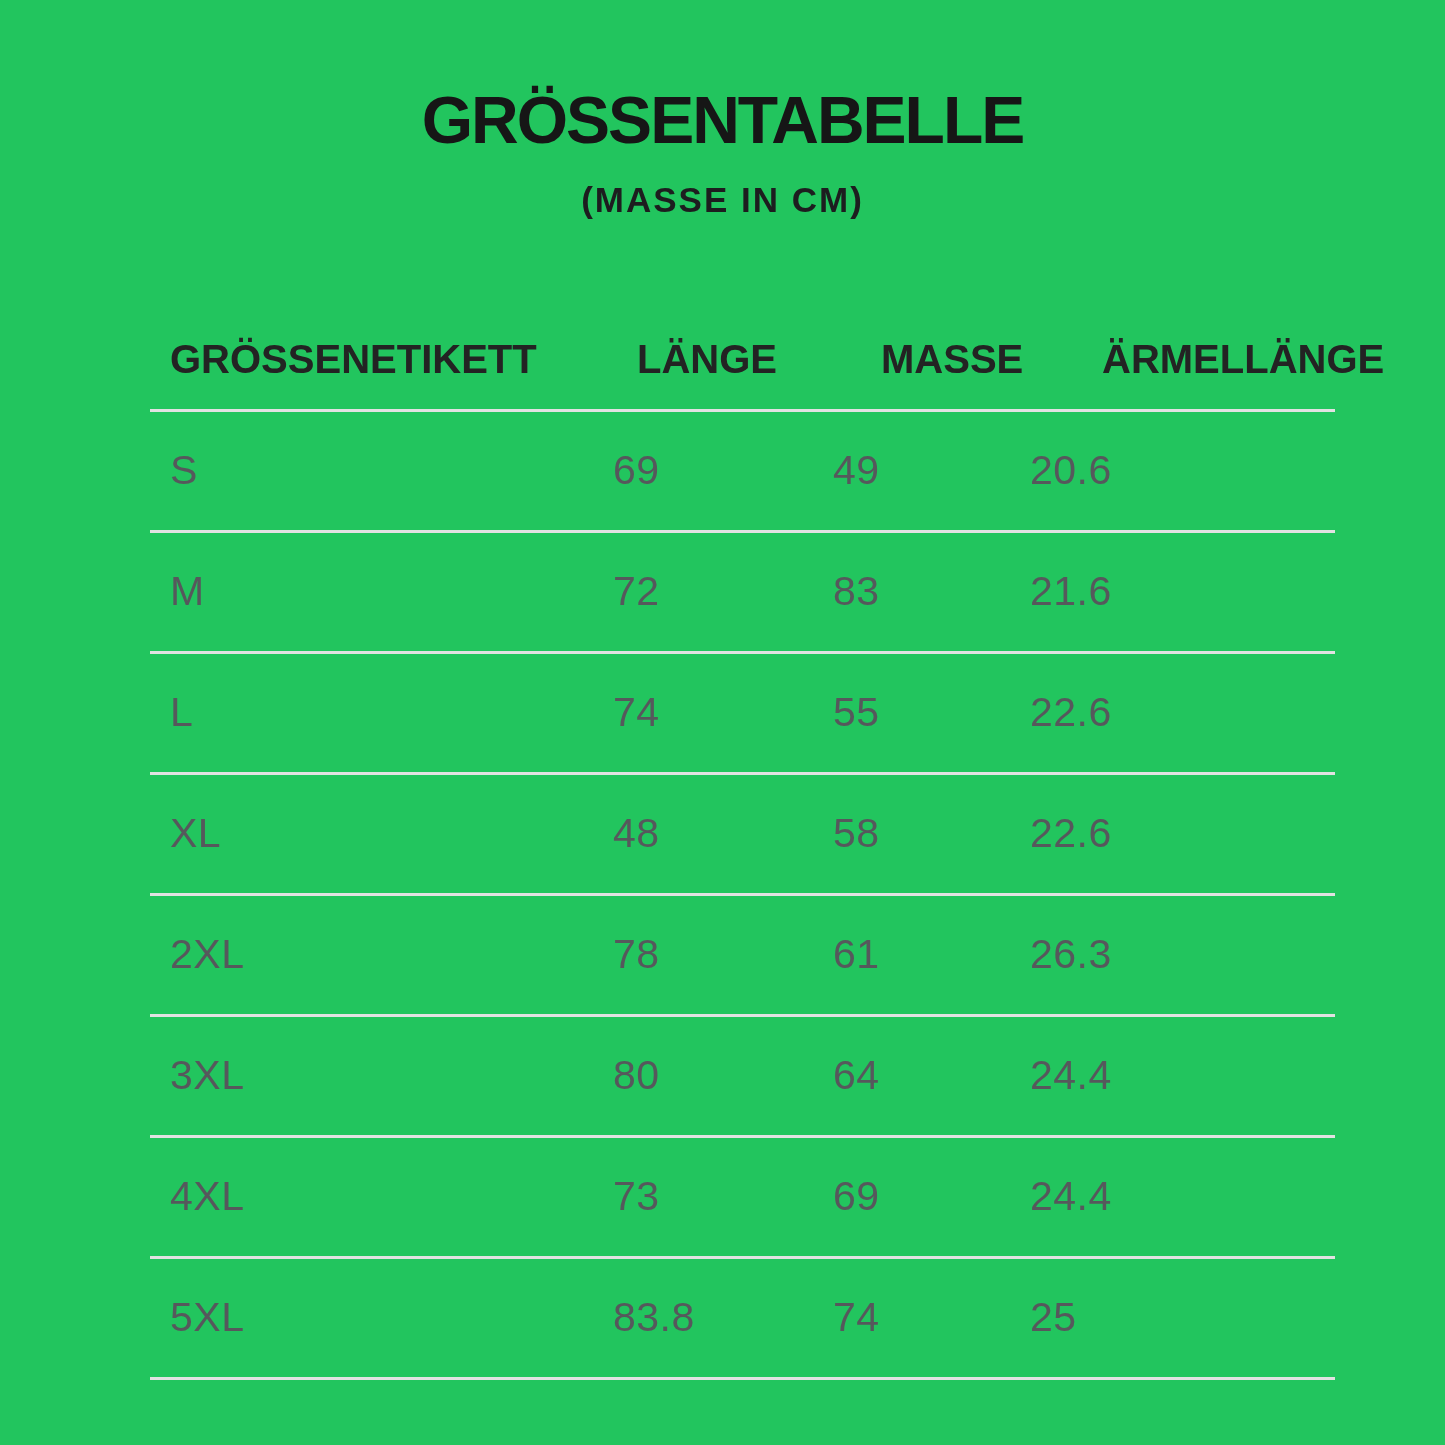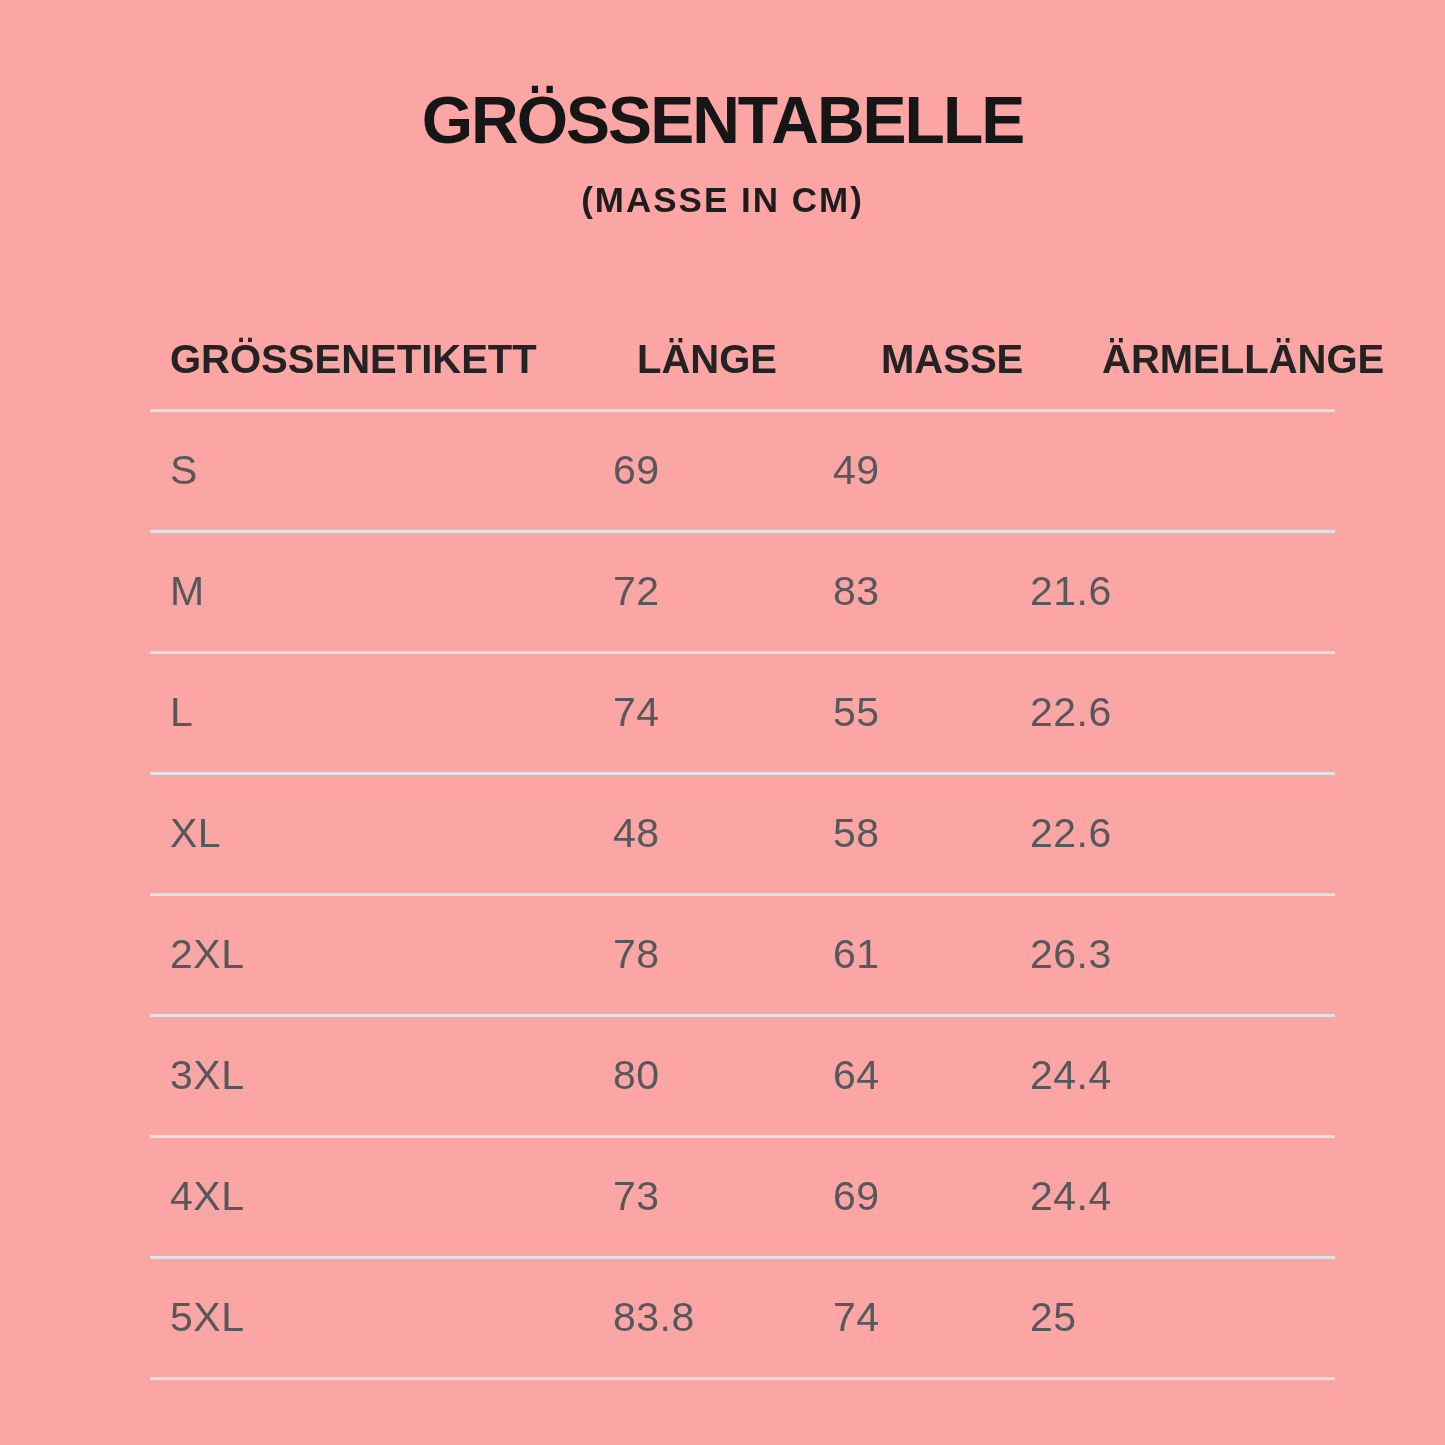--- a/index.html
+++ b/index.html
@@ -4,21 +4,21 @@
 <style>
   html, body {
     margin: 0;
     padding: 0;
     background: #ffffff;
   }
   .page {
     position: relative;
     width: 1445px;
     height: 1445px;
-    background: #fca5a5;
+    background: #22c55e;
     font-family: "Liberation Sans", sans-serif;
     overflow: hidden;
     box-sizing: border-box;
   }
   .page-title {
     padding-top: 84px;
     text-align: center;
     font-size: 66px;
     line-height: 1.1;
     font-weight: bold;
@@ -80,20 +80,21 @@
       <div class="cell">GRÖSSENETIKETT</div>
       <div class="cell">LÄNGE</div>
       <div class="cell">MASSE</div>
       <div class="cell">ÄRMELLÄNGE</div>
     </div>
 
     <div class="trow data">
       <div class="cell">S</div>
       <div class="cell">69</div>
       <div class="cell">49</div>
+      <div class="cell">20.6</div>
     </div>
 
     <div class="trow data">
       <div class="cell">M</div>
       <div class="cell">72</div>
       <div class="cell">83</div>
       <div class="cell">21.6</div>
     </div>
 
     <div class="trow data">

